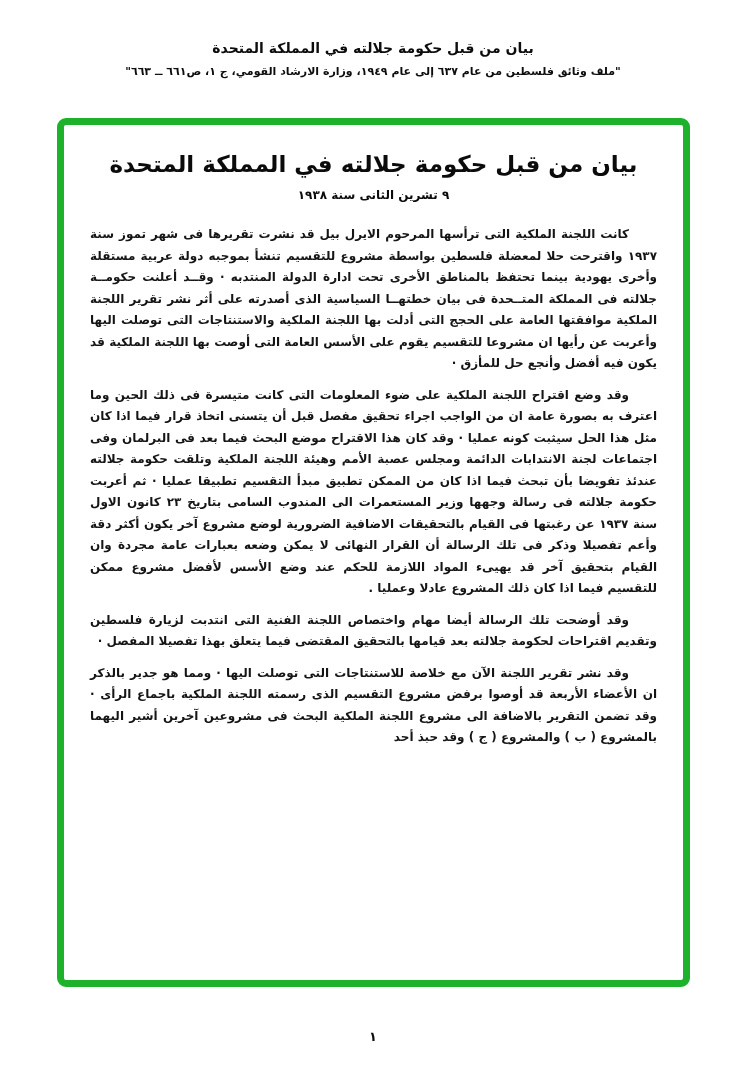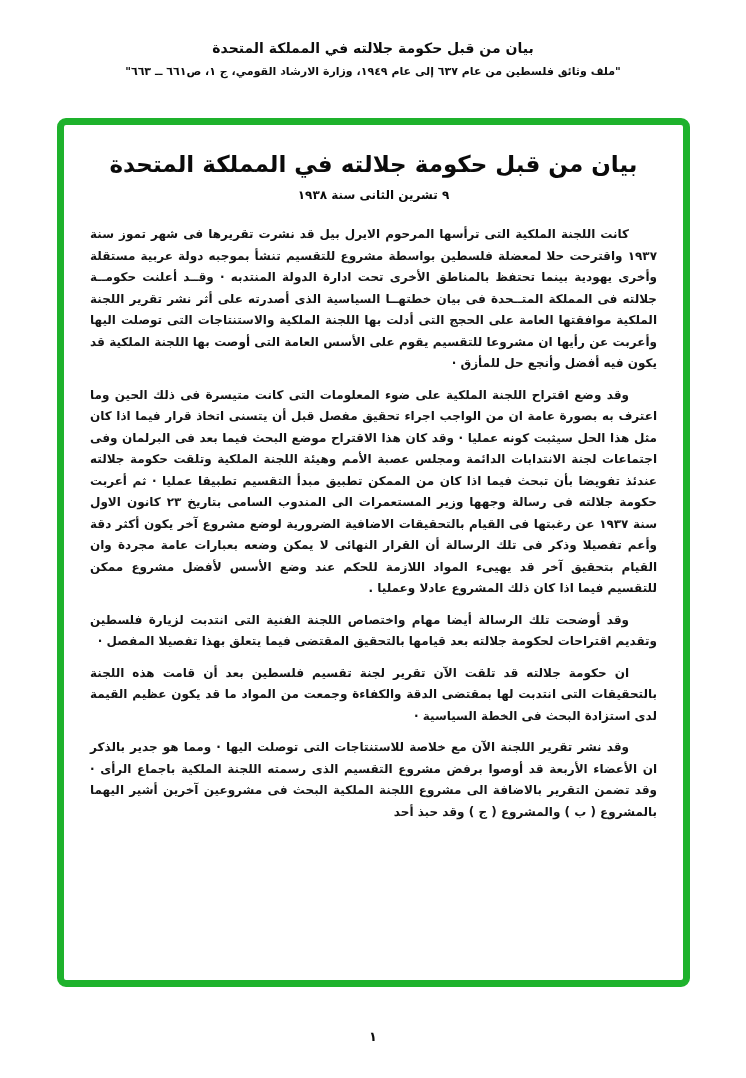--- a/index.html
+++ b/index.html
@@ -93,21 +93,20 @@
     <div class="hdr-source">"ملف وثائق فلسطين من عام ٦٣٧ إلى عام ١٩٤٩، وزارة الارشاد القومي، ج ١، ص٦٦١ ــ ٦٦٣"</div>
   </header>
 
   <section class="doc-frame" style="border-color: rgb(30, 178, 44);">
     <h1 class="doc-title">بيان من قبل حكومة جلالته في المملكة المتحدة</h1>
     <div class="doc-date">٩ تشرين الثانى سنة ١٩٣٨</div>
     <div class="doc-body">
       <p>كانت اللجنة الملكية التى ترأسها المرحوم الايرل بيل قد نشرت تقريرها فى شهر تموز سنة ١٩٣٧ واقترحت حلا لمعضلة فلسطين بواسطة مشروع للتقسيم تنشأ بموجبه دولة عربية مستقلة وأخرى يهودية بينما تحتفظ بالمناطق الأخرى تحت ادارة الدولة المنتدبه · وقــد أعلنت حكومــة جلالته فى المملكة المتــحدة فى بيان خطتهــا السياسية الذى أصدرته على أثر نشر تقرير اللجنة الملكية موافقتها العامة على الحجج التى أدلت بها اللجنة الملكية والاستنتاجات التى توصلت اليها وأعربت عن رأيها ان مشروعا للتقسيم يقوم على الأسس العامة التى أوصت بها اللجنة الملكية قد يكون فيه أفضل وأنجع حل للمأزق ·</p>
       <p>وقد وضع اقتراح اللجنة الملكية على ضوء المعلومات التى كانت متيسرة فى ذلك الحين وما اعترف به بصورة عامة ان من الواجب اجراء تحقيق مفصل قبل أن يتسنى اتخاذ قرار فيما اذا كان مثل هذا الحل سيثبت كونه عمليا · وقد كان هذا الاقتراح موضع البحث فيما بعد فى البرلمان وفى اجتماعات لجنة الانتدابات الدائمة ومجلس عصبة الأمم وهيئة اللجنة الملكية وتلقت حكومة جلالته عندئذ تفويضا بأن تبحث فيما اذا كان من الممكن تطبيق مبدأ التقسيم تطبيقا عمليا · ثم أعربت حكومة جلالته فى رسالة وجهها وزير المستعمرات الى المندوب السامى بتاريخ ٢٣ كانون الاول سنة ١٩٣٧ عن رغبتها فى القيام بالتحقيقات الاضافية الضرورية لوضع مشروع آخر يكون أكثر دقة وأعم تفصيلا وذكر فى تلك الرسالة أن القرار النهائى لا يمكن وضعه بعبارات عامة مجردة وان القيام بتحقيق آخر قد يهيىء المواد اللازمة للحكم عند وضع الأسس لأفضل مشروع ممكن للتقسيم فيما اذا كان ذلك المشروع عادلا وعمليا .</p>
       <p>وقد أوضحت تلك الرسالة أيضا مهام واختصاص اللجنة الفنية التى انتدبت لزيارة فلسطين وتقديم اقتراحات لحكومة جلالته بعد قيامها بالتحقيق المقتضى فيما يتعلق بهذا تفصيلا المفصل ·</p>
-      <p>ان حكومة جلالته قد تلقت الآن تقرير لجنة تقسيم فلسطين بعد أن قامت هذه اللجنة بالتحقيقات التى انتدبت لها بمقتضى الدقة والكفاءة وجمعت من المواد ما قد يكون عظيم القيمة لدى استزادة البحث فى الخطة السياسية ·</p>
       <p>وقد نشر تقرير اللجنة الآن مع خلاصة للاستنتاجات التى توصلت اليها · ومما هو جدير بالذكر ان الأعضاء الأربعة قد أوصوا برفض مشروع التقسيم الذى رسمته اللجنة الملكية باجماع الرأى · وقد تضمن التقرير بالاضافة الى مشروع اللجنة الملكية البحث فى مشروعين آخرين أشير اليهما بالمشروع ( ب ) والمشروع ( ج ) وقد حبذ أحد</p>
     </div>
   </section>
 
   <footer class="page-footer">
     <span class="page-number">١</span>
   </footer>
 
 </div>
 

